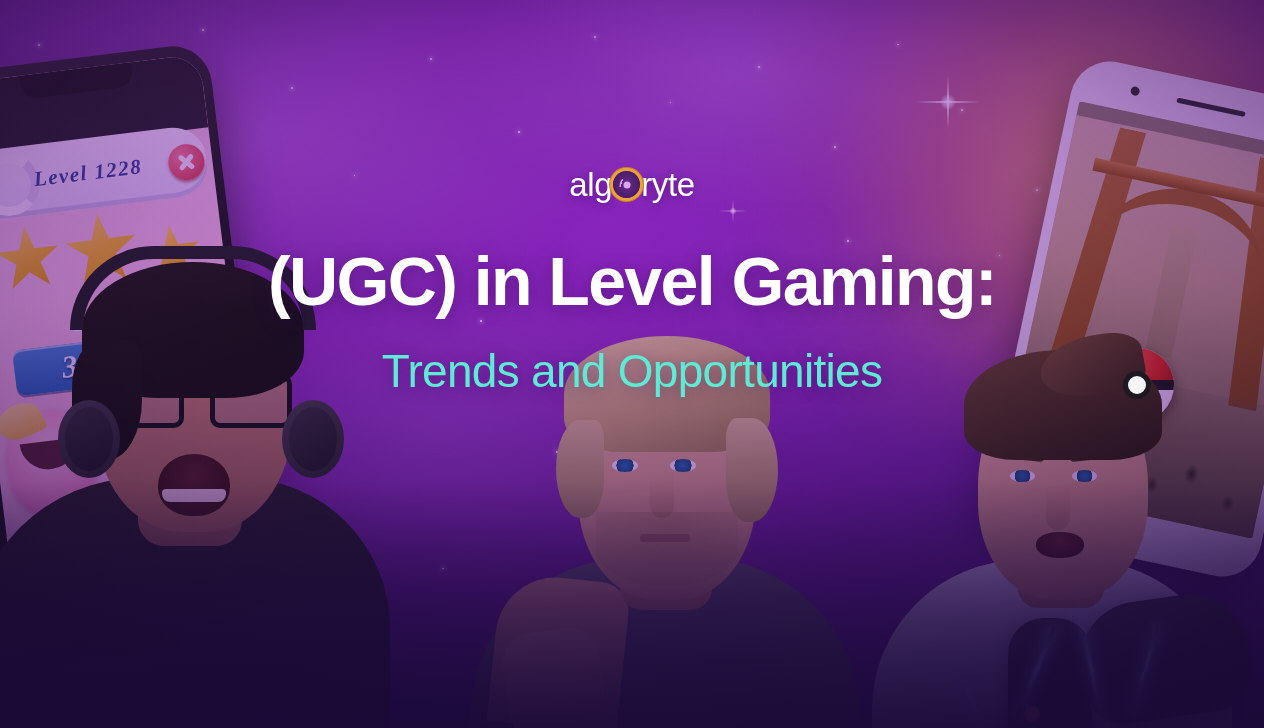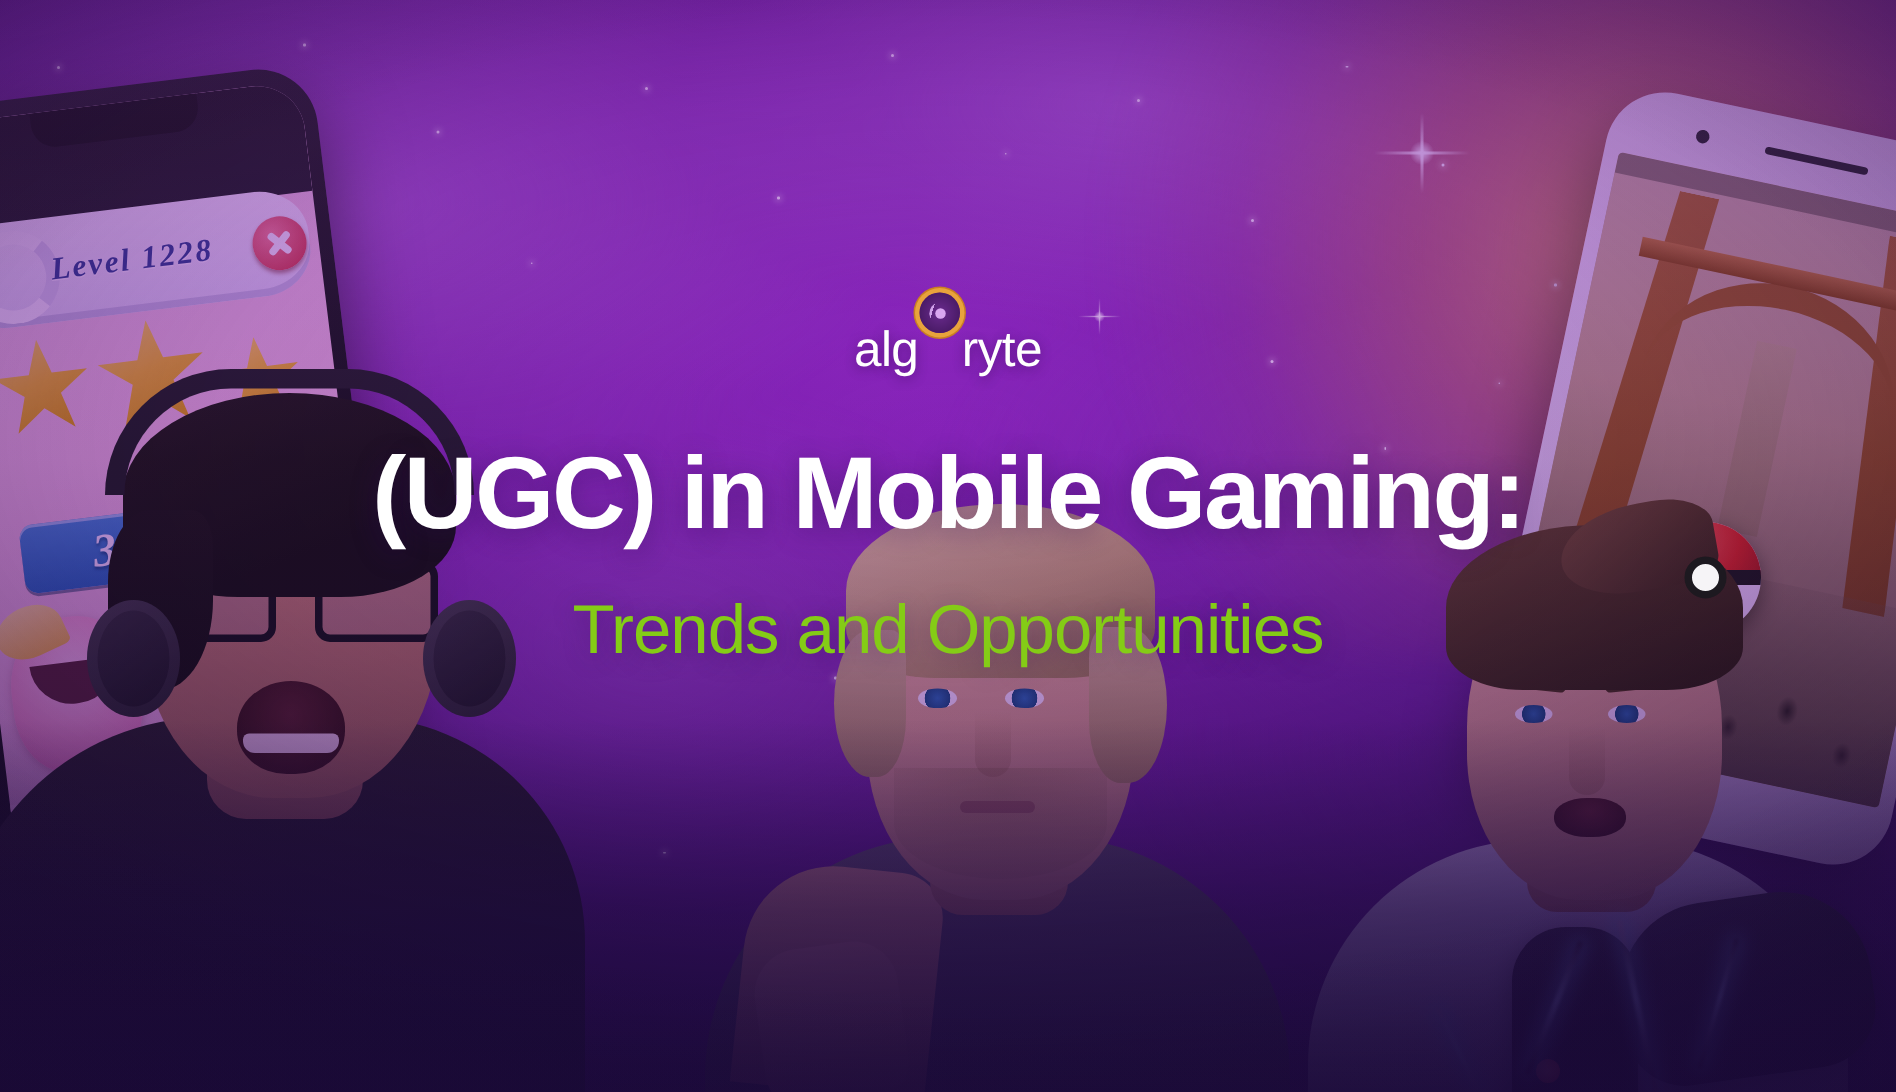--- a/index.html
+++ b/index.html
@@ -519,21 +519,21 @@
     position:absolute; inset:0;
     display:flex; flex-direction:column; align-items:center;
     padding-top:168px;
   }
   .logo{
     display:flex; align-items:center; justify-content:center;
     font-size:33px; font-weight:400; letter-spacing:-.4px;
     color:#ffffff; line-height:1;
     text-shadow:0 2px 8px rgba(40,8,70,.45);
   }
-  .logo .lw{ display:inline-block;margin-top:48px; }
+  .logo .lw{ display:inline-block; }
   .logo-mark{
     position:relative; display:inline-block;
     width:27px; height:27px; margin:0 1px;
     border-radius:50%;
     background:radial-gradient(circle at 50% 50%, #6a2b8e 0%, #4e1d6c 62%, #3a1452 100%);
     box-shadow:0 0 0 3px #e8a33c, 0 0 0 4px #c97f22;
     vertical-align:-3px;
   }
   .logo-mark:before{
     content:""; position:absolute; left:50%; top:50%;
@@ -561,21 +561,21 @@
     text-shadow:0 3px 18px rgba(45,10,80,.42);
     max-width:1010px;
   }
   .title .ln{ display:block; }
   .subtitle{
     margin-top:26px;
     text-align:center;
     font-size:46px;
     font-weight:400;
     letter-spacing:-.7px;
-    color:#84cc16;
+    color:#5eead4;
     text-shadow:0 3px 16px rgba(45,10,80,.40);
   }
 </style>
 </head>
 <body>
 
 <div class="banner">
 
   <div class="bg-base"></div>
   <div class="bg-clouds"></div>
@@ -749,18 +749,18 @@
 
   <div class="content">
 
     <div class="logo">
       <span class="lw">alg</span>
       <span class="logo-mark"></span>
       <span class="lw">ryte</span>
     </div>
 
     <h1 class="title">
-      <span class="ln">(UGC) in Mobile Gaming:</span>
+      <span class="ln">(UGC) in Level Gaming:</span>
     </h1>
 
     <div class="subtitle">Trends and Opportunities</div>
   </div>
 </div>
 
 </body></html>

